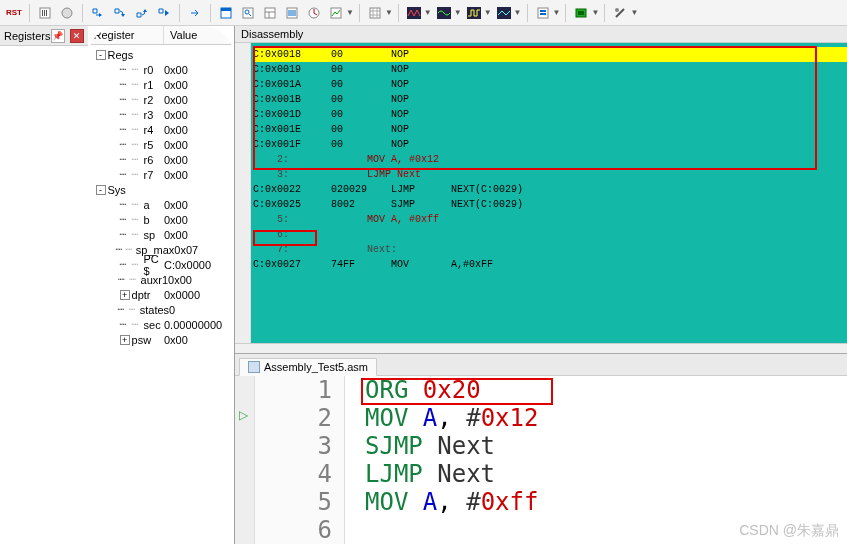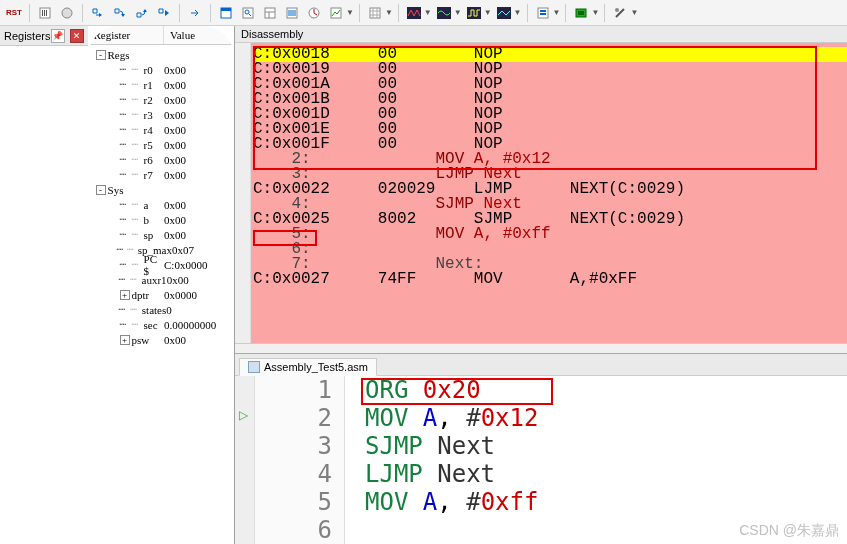--- a/index.html
+++ b/index.html
@@ -7,34 +7,34 @@
 .toolbar { display: flex; align-items: center; gap: 2px; padding: 2px 4px; background: #f4f4f4; border-bottom: 1px solid #d0d0d0; height: 26px; }
 .tb-btn { width: 20px; height: 20px; display: flex; align-items: center; justify-content: center; cursor: pointer; }
 .tb-sep { width: 1px; height: 18px; background: #ccc; margin: 0 3px; }
 .tb-drop { font-size: 8px; color: #555; margin-left: -2px; }
 .main { display: flex; flex: 1; overflow: hidden; }
 .left-pane { width: 235px; background: #fff; border-right: 1px solid #a0a0a0; display: flex; }
 .pane-title { display: flex; align-items: center; justify-content: space-between; background: #eaeaea; border-bottom: 1px solid #ccc; padding: 2px 4px; height: 20px; }
 .pane-title .btns span { width: 14px; height: 14px; display: inline-flex; align-items: center; justify-content: center; font-size: 9px; cursor: pointer; margin-left: 1px; }
 .pin { background: #fff; border: 1px solid #aaa; }
 .close { background: #d04040; color: #fff; border: 1px solid #a03030; }
-.reg-grid { flex: 1; overflow: auto; font-family: Liberation Serif, serif; font-size: 11px; border-radius: 31px; }
+.reg-grid { flex: 1; overflow: auto; font-family: Liberation Sans, sans-serif; font-size: 11px; border-radius: 31px; }
 .reg-head { display: flex; border-bottom: 1px solid #ccc; background: #fafafa; }
 .reg-head div { padding: 3px 6px; border-right: 1px solid #ddd; }
 .reg-head .c1 { flex: 1; }
 .reg-head .c2 { width: 70px; }
 .reg-body { padding-top: 2px; }
 .reg-row { display: flex; align-items: center; height: 15px; padding-left: 4px; }
 .reg-row .ind { display: inline-block; }
 .reg-row .box { width: 10px; height: 10px; border: 1px solid #888; display: inline-flex; align-items: center; justify-content: center; font-size: 9px; margin-right: 2px; cursor: pointer; background: #fff; }
 .reg-row .nm { flex: 1; }
 .reg-row .vl { width: 70px; }
 .right-pane { flex: 1; display: flex; flex-direction: column; overflow: hidden; }
 .dis-title { background: #eaeaea; border-bottom: 1px solid #ccc; padding: 2px 6px; height: 20px; }
-.dis-body { position: relative; flex: 0 0 300px; background: #fca5a5; overflow: hidden; font-family: "Courier New", monospace; font-size: 16px; }
+.dis-body { position: relative; flex: 0 0 300px; background: #14b8a6; overflow: hidden; font-family: "Courier New", monospace; font-size: 10px; }
 .dis-body .gutter { position: absolute; left: 0; top: 0; width: 16px; height: 100%; background: #eee; border-right: 1px solid #ddd; }
 .dis-lines { position: absolute; left: 18px; top: 4px; right: 0; }
 .dis-line { white-space: pre; line-height: 15px; height: 15px; }
 .dis-line.hl { background: #ffff00; }
 .dis-line.src { color: #444; }
 .dis-line .addr2 { color: #000; }
 .dis-line .mn-red { color: #8b0000; }
 .dis-line .op-red { color: #a00; }
 .red-box1 { position: absolute; border: 2px solid #e00000; left: 18px; top: 3px; width: 564px; height: 124px; pointer-events: none; }
 .red-box2 { position: absolute; border: 2px solid #e00000; left: 18px; top: 187px; width: 64px; height: 16px; pointer-events: none; }
@@ -375,21 +375,20 @@
           <div class="dis-line hl"><span class="addr2">C:0x0018    </span> 00        NOP       </div>
           <div class="dis-line"><span class="addr2">C:0x0019    </span> 00        NOP       </div>
           <div class="dis-line"><span class="addr2">C:0x001A    </span> 00        NOP       </div>
           <div class="dis-line"><span class="addr2">C:0x001B    </span> 00        NOP       </div>
           <div class="dis-line"><span class="addr2">C:0x001D    </span> 00        NOP       </div>
           <div class="dis-line"><span class="addr2">C:0x001E    </span> 00        NOP       </div>
           <div class="dis-line"><span class="addr2">C:0x001F    </span> 00        NOP       </div>
           <div class="dis-line src">    2:             <span class="mn-red">MOV</span> <span class="op-red">A, #0x12</span></div>
           <div class="dis-line src">    3:             <span class="mn-red">LJMP</span> <span class="op-red">Next</span></div>
           <div class="dis-line"><span class="addr2">C:0x0022    </span> 020029    LJMP      NEXT(C:0029)</div>
-          <div class="dis-line src">    4:             <span class="mn-red">SJMP</span> <span class="op-red">Next</span></div>
           <div class="dis-line"><span class="addr2">C:0x0025    </span> 8002      SJMP      NEXT(C:0029)</div>
           <div class="dis-line src">    5:             <span class="mn-red">MOV</span> <span class="op-red">A, #0xff</span></div>
           <div class="dis-line src">    6:             </div>
           <div class="dis-line src">    7:             Next:</div>
           <div class="dis-line"><span class="addr2">C:0x0027    </span> 74FF      MOV       A,#0xFF</div>
         </div>
       <div class="red-box1"></div>
       <div class="red-box2"></div>
     </div>
     <div class="hscroll"></div>

